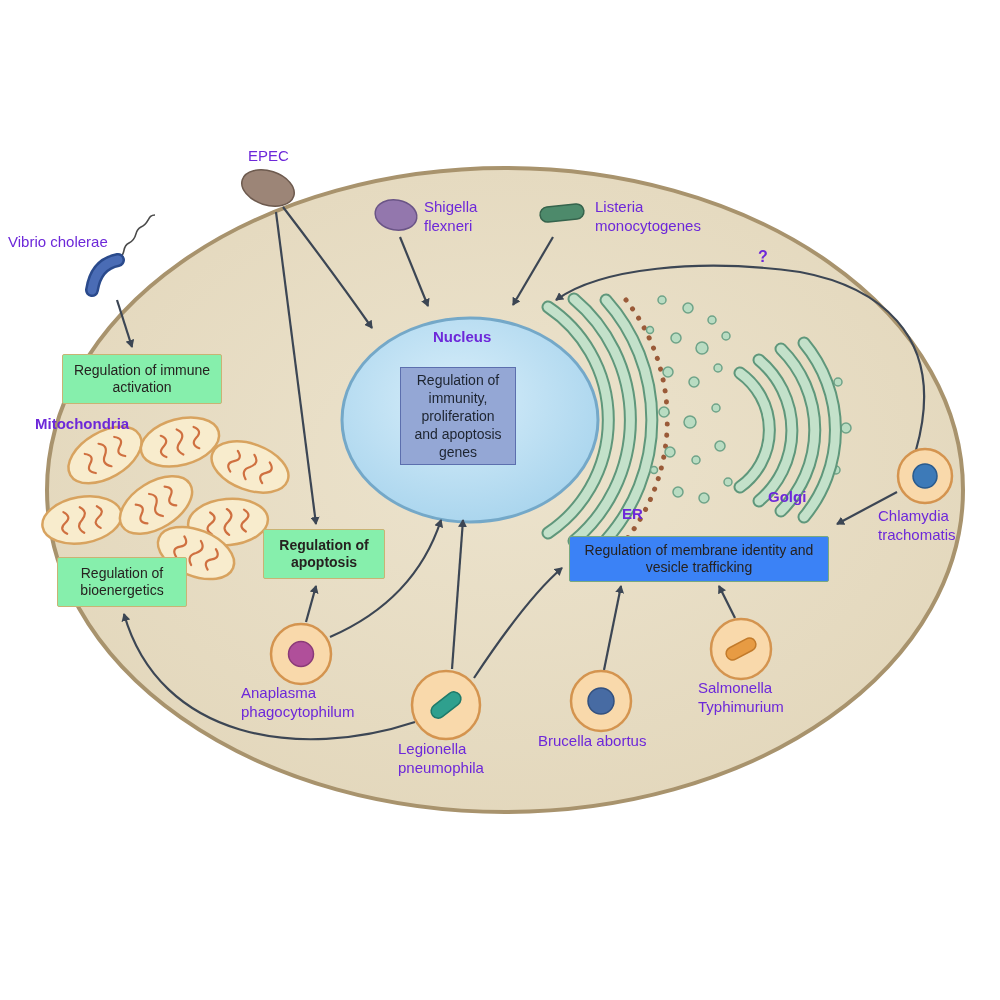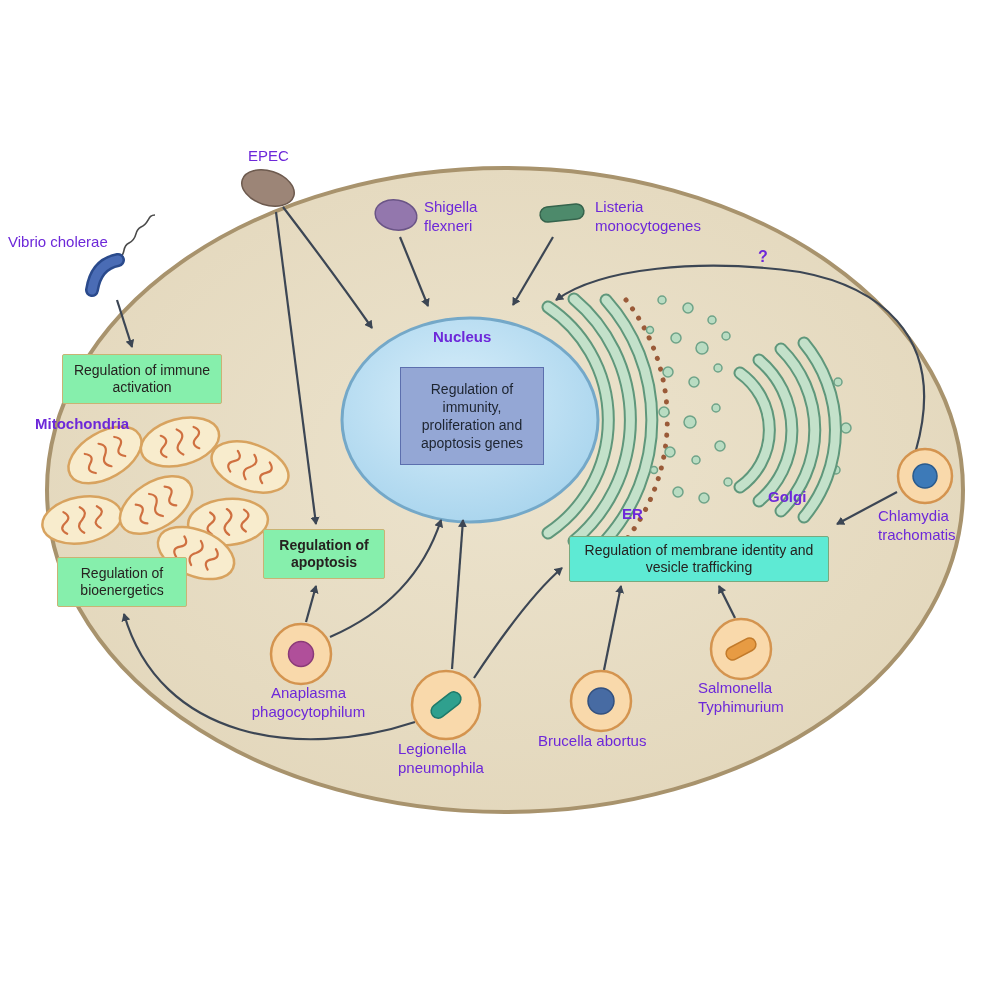--- a/index.html
+++ b/index.html
@@ -10,21 +10,21 @@
   svg.layer{position:absolute;left:0;top:0;}
   .lbl{position:absolute;font-size:15px;color:#6d28d9;line-height:1.25;white-space:normal;}
   .italic{}
   .bold{font-weight:bold;}
   .pbox{
     position:absolute;display:flex;align-items:center;justify-content:center;
     text-align:center;font-size:14px;color:#262220;padding:4px 8px;
     box-sizing:border-box;border-radius:2px;line-height:1.25;
   }
   .ybox{background:#86efac;border:1.5px solid #c9b374;}
-  .gbox{background:#5eead4;border:1.5px solid #79a97e;}
+  .gbox{background:#3b82f6;border:1.5px solid #79a97e;}
   .nbox{
     position:absolute;display:flex;align-items:center;justify-content:center;
     text-align:center;font-size:14px;color:#1d2430;line-height:1.3;
     background:#94a7d5;border:1.5px solid #5c6fae;padding:6px 10px;box-sizing:border-box;
   }
 </style>
 </head>
 <body>
 
 <div class="stage">
@@ -180,34 +180,34 @@
   </svg>
 
   <div class="pbox ybox" style="left:62px;top:354px;width:160px;height:50px;">Regulation of immune activation</div>
 
   <div class="pbox ybox" style="left:57px;top:557px;width:130px;height:50px;">Regulation of bioenergetics</div>
 
   <div class="pbox ybox" style="left:263px;top:529px;width:122px;height:50px;font-weight:bold;">Regulation of apoptosis</div>
 
   <div class="pbox gbox" style="left:569px;top:536px;width:260px;height:46px;">Regulation of membrane identity and vesicle trafficking</div>
 
-  <div class="nbox" style="left:400px;top:367px;width:144px;height:98px;">Regulation of immunity, proliferation and apoptosis genes</div>
+  <div class="nbox" style="left:400px;top:367px;width:116px;height:98px;">Regulation of immunity, proliferation and apoptosis genes</div>
 
   <div class="lbl bold" style="left:433px;top:328px;">Nucleus</div>
   <div class="lbl bold" style="left:35px;top:415px;">Mitochondria</div>
   <div class="lbl bold" style="left:622px;top:505px;">ER</div>
   <div class="lbl bold" style="left:768px;top:488px;">Golgi</div>
 
   <div class="lbl bold" style="left:758px;top:247px;font-size:16px;">?</div>
 
   <div class="lbl italic" style="left:8px;top:233px;">Vibrio cholerae</div>
   <div class="lbl" style="left:248px;top:147px;">EPEC</div>
   <div class="lbl italic" style="left:424px;top:198px;width:72px;">Shigella flexneri</div>
   <div class="lbl italic" style="left:595px;top:198px;width:120px;">Listeria monocytogenes</div>
-  <div class="lbl italic" style="left:241px;top:684px;width:135px;text-align:center;">Anaplasma phagocytophilum</div>
+  <div class="lbl italic" style="left:241px;top:684px;width:135px;">Anaplasma phagocytophilum</div>
   <div class="lbl italic" style="left:398px;top:740px;width:110px;">Legionella pneumophila</div>
   <div class="lbl italic" style="left:538px;top:732px;width:200px;">Brucella abortus</div>
   <div class="lbl" style="left:698px;top:679px;width:120px;">
     <span class="italic">Salmonella</span><br>
     <span>Typhimurium</span>
   </div>
   <div class="lbl italic" style="left:878px;top:507px;width:100px;">Chlamydia trachomatis</div>
 
 </div>
 

